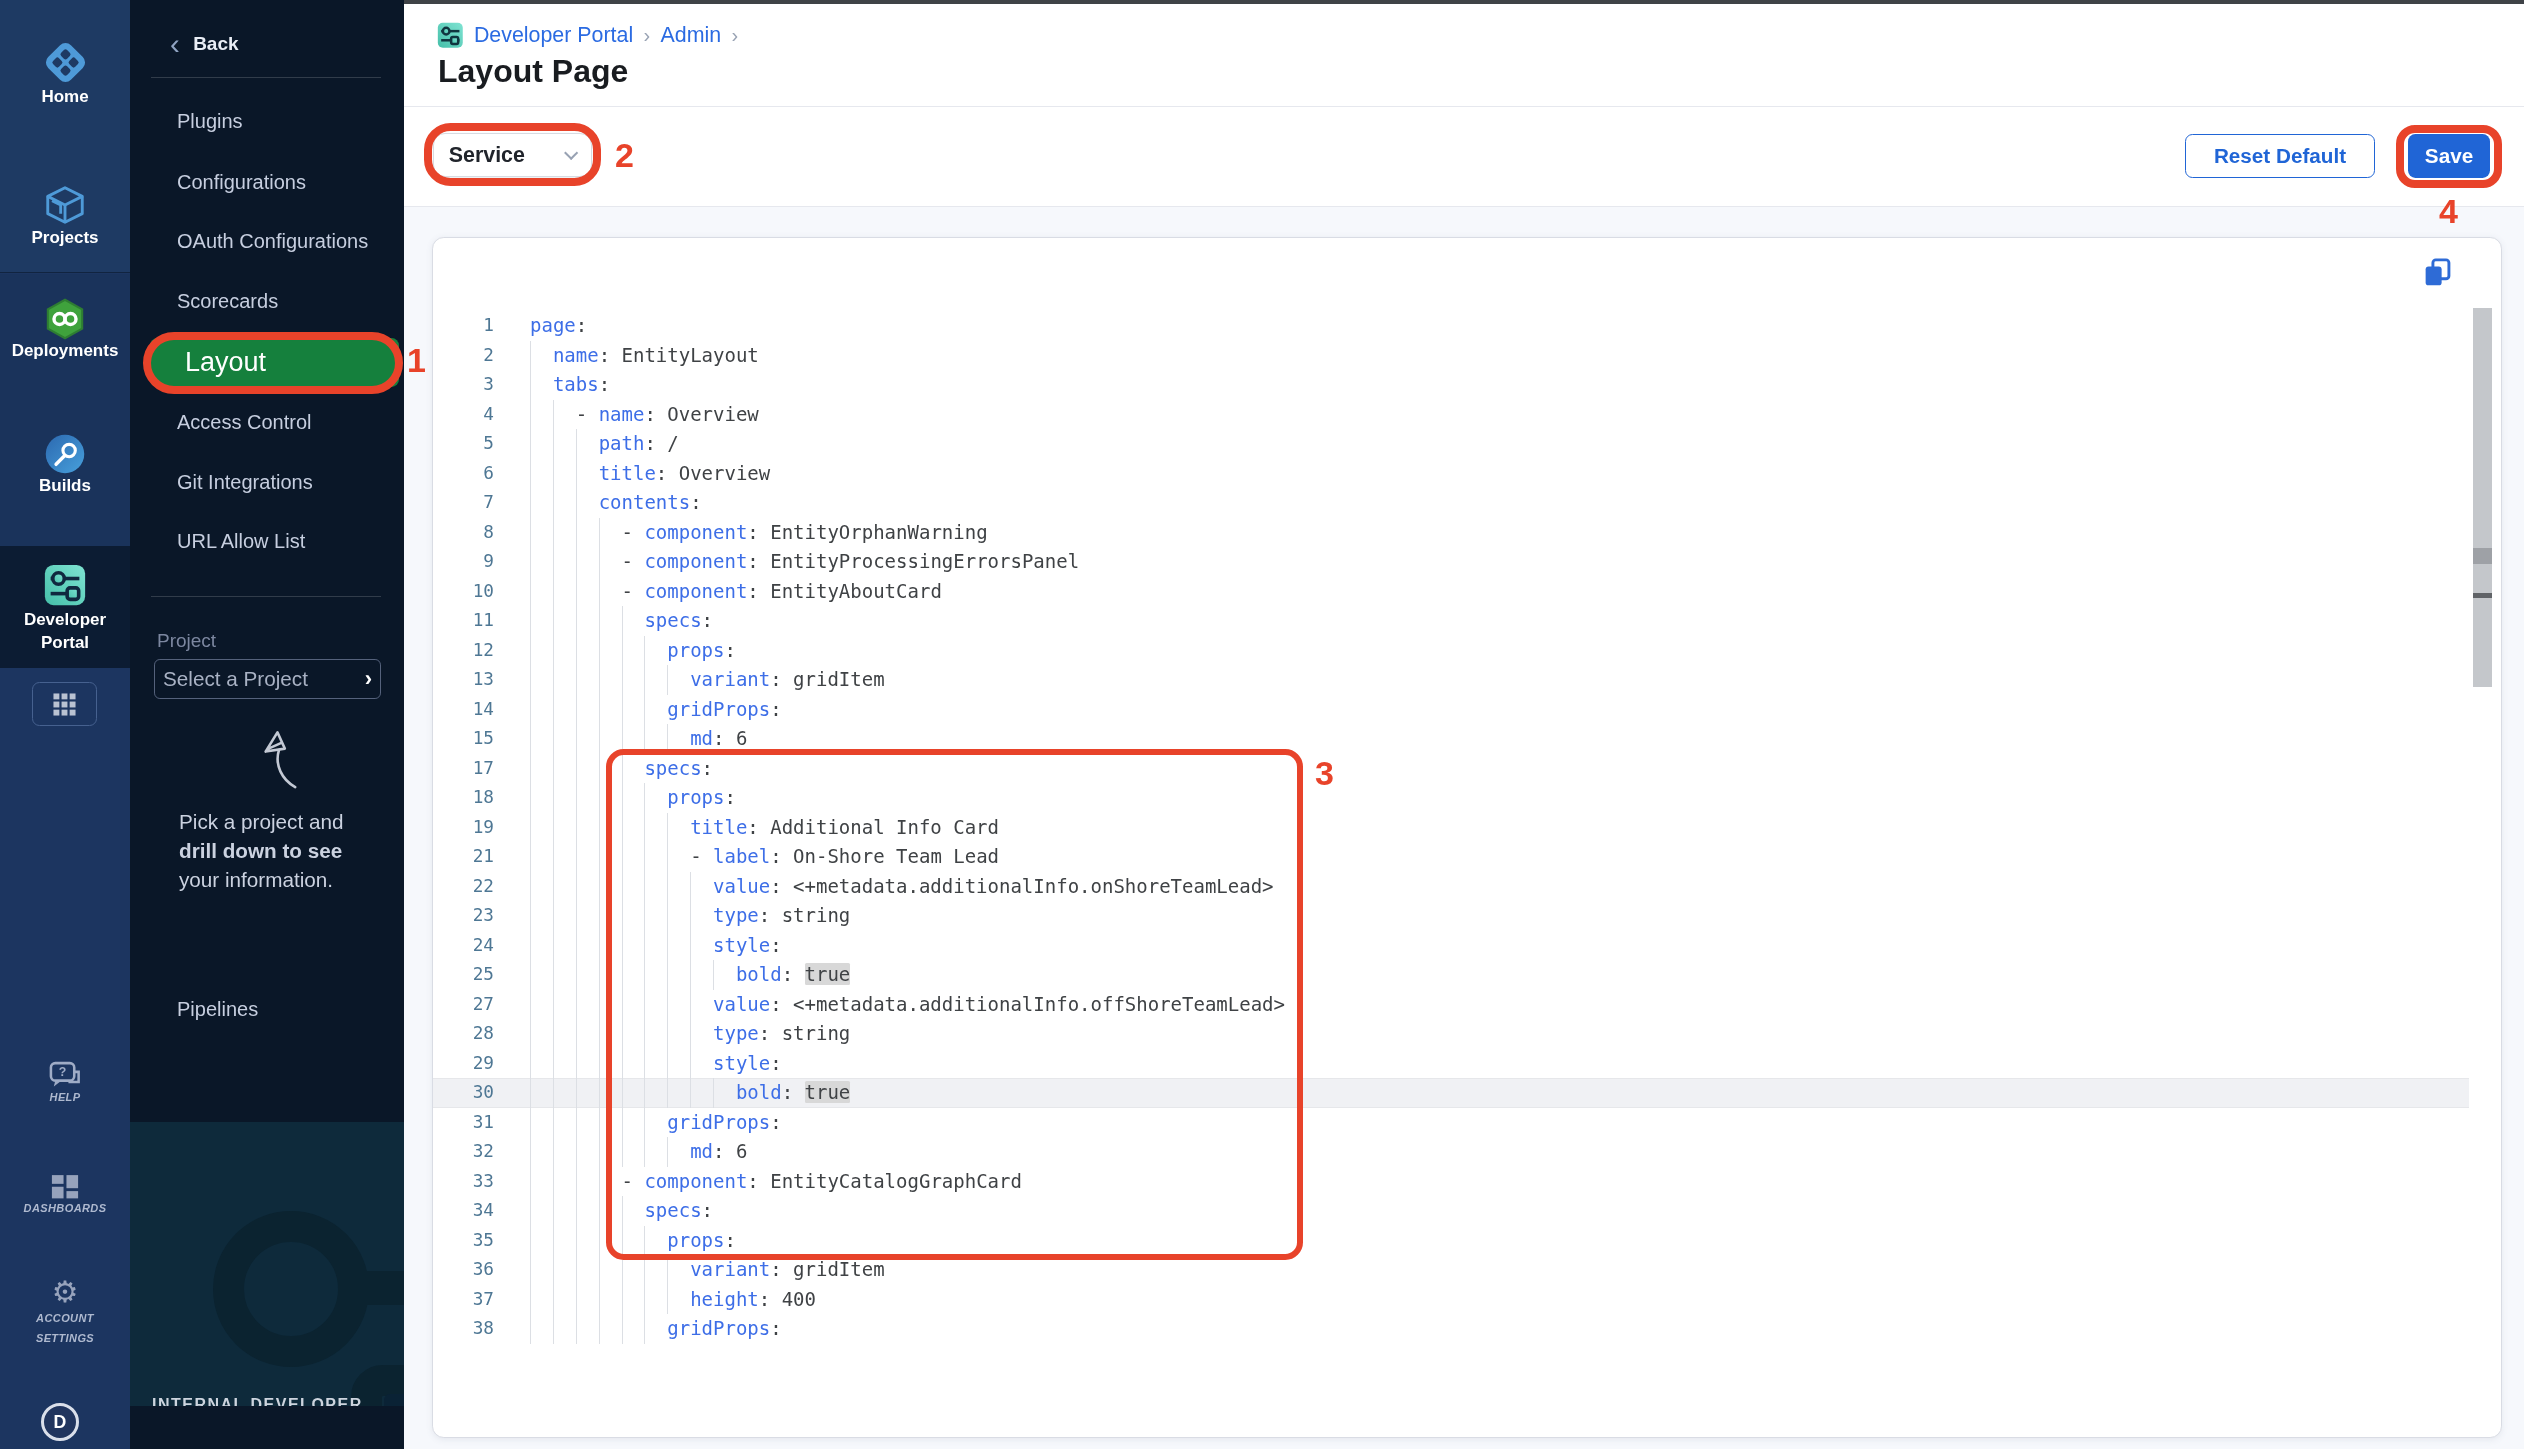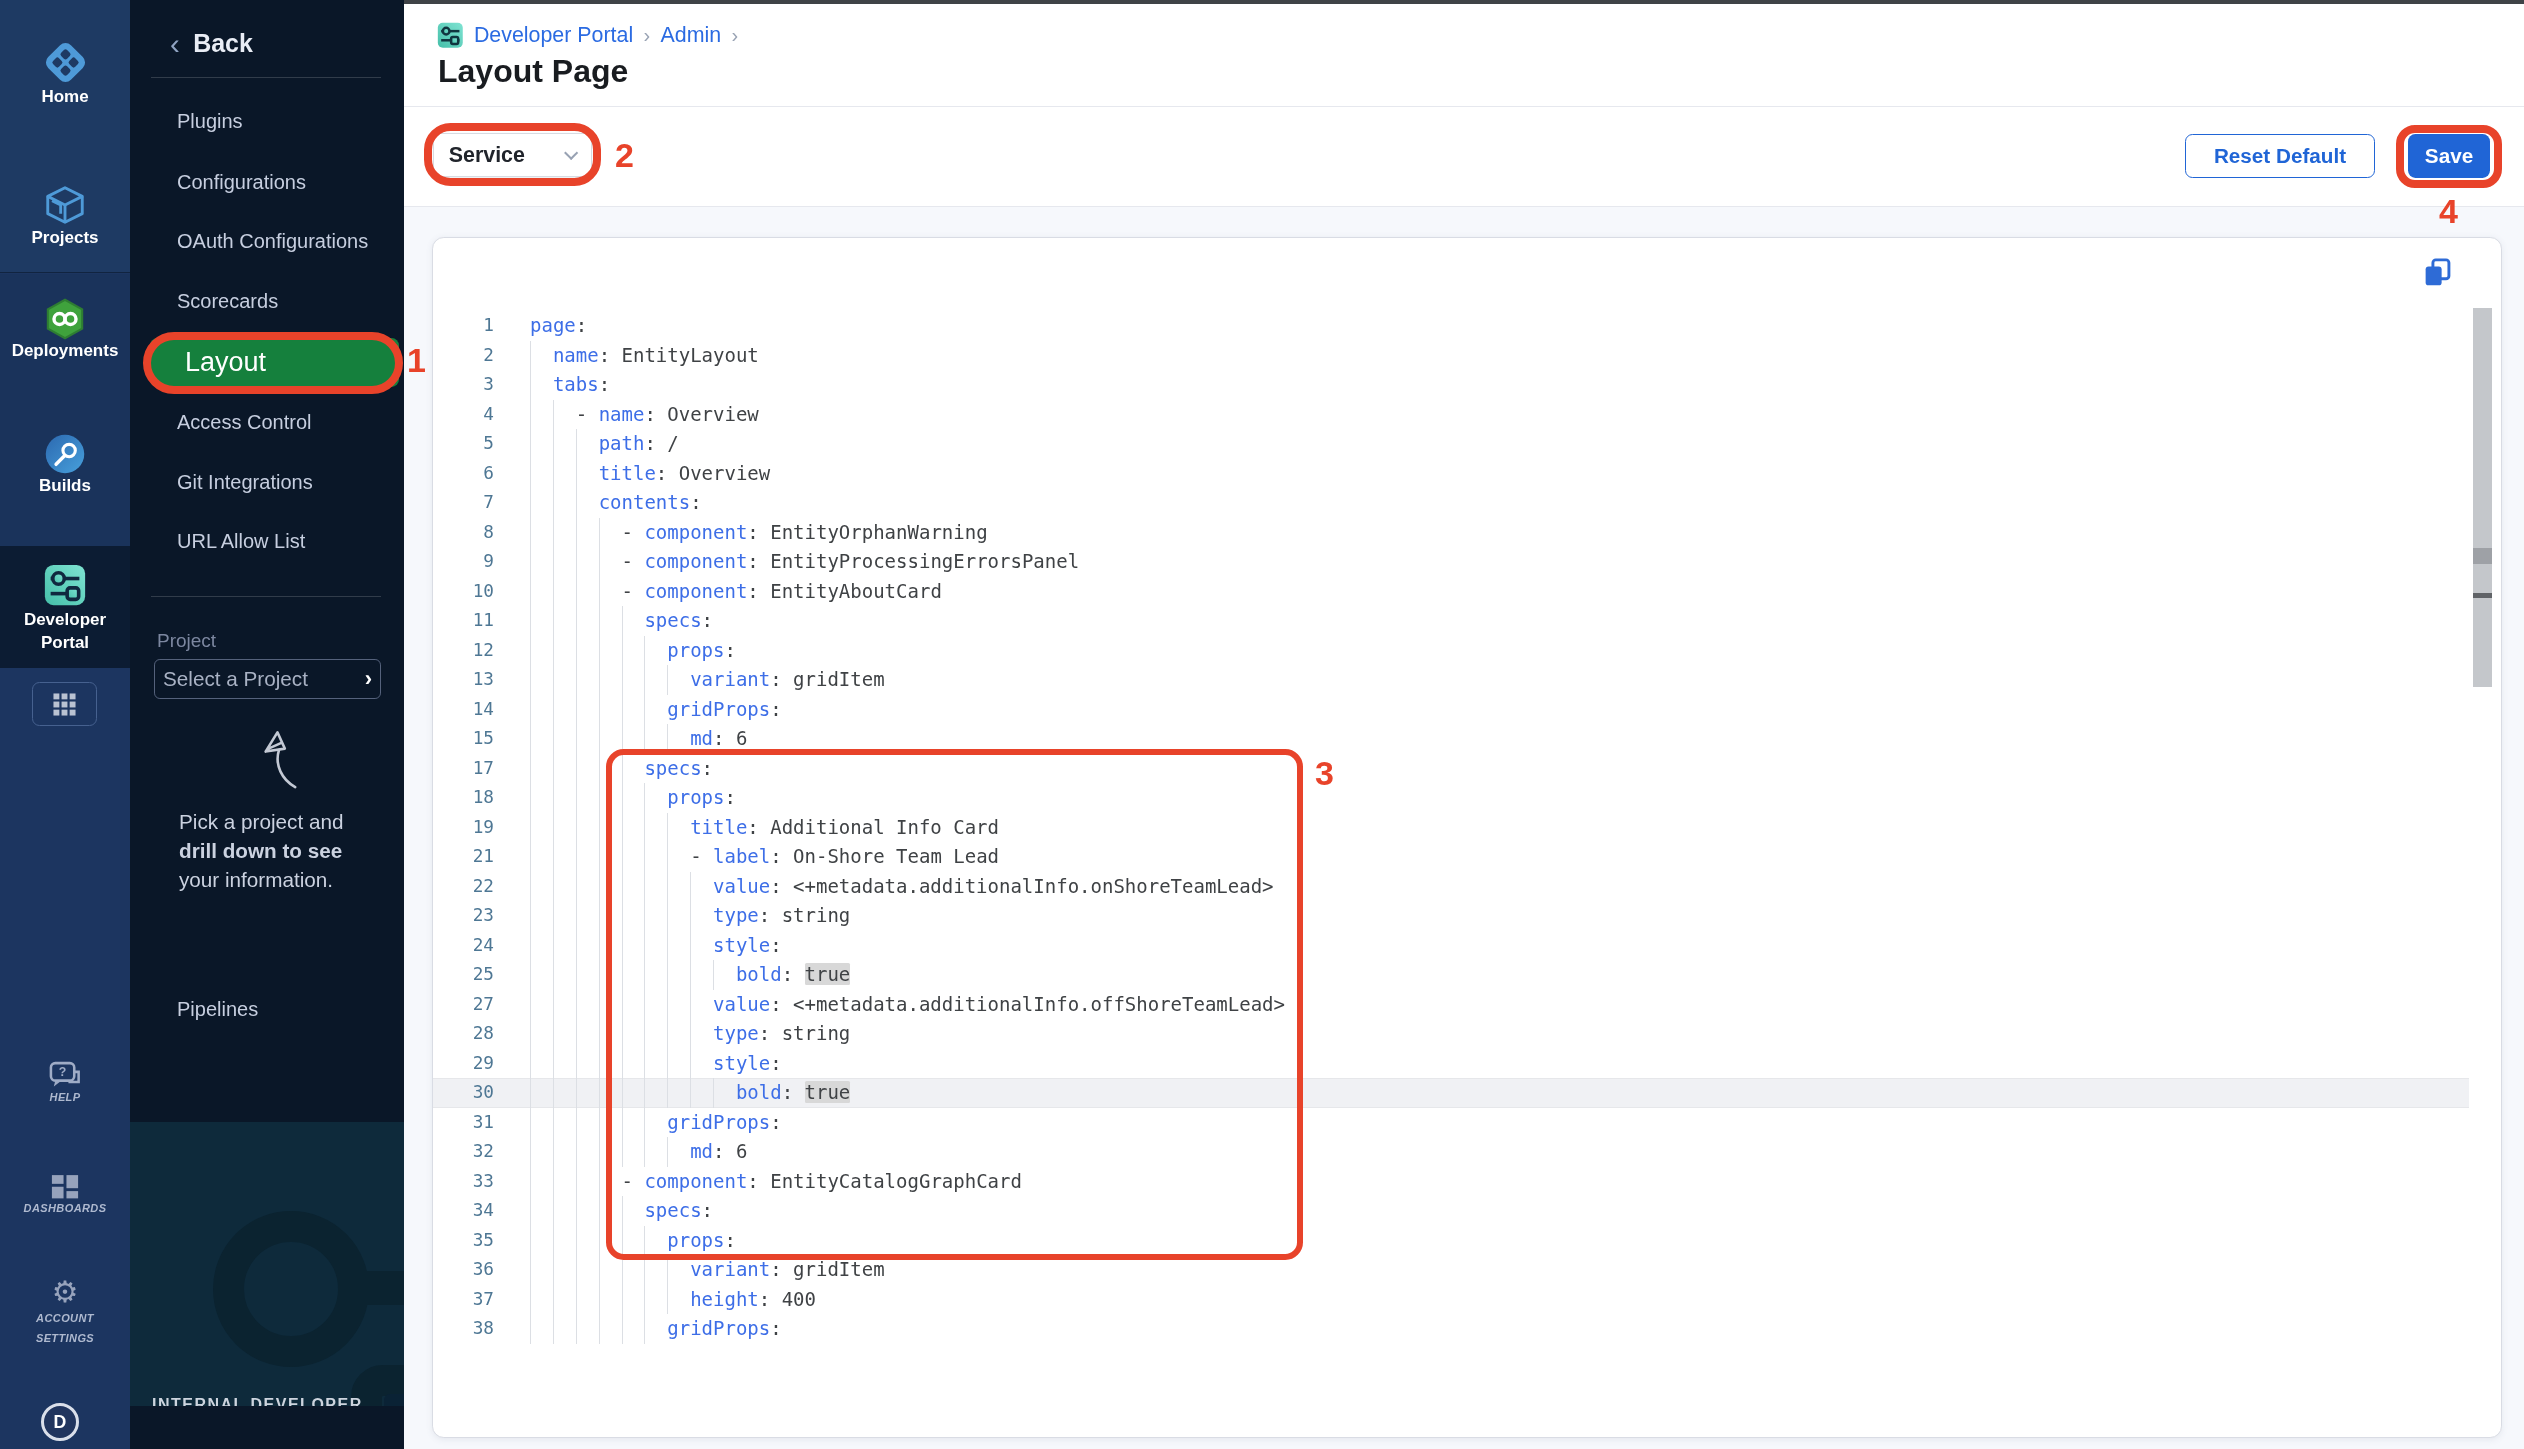--- a/index.html
+++ b/index.html
@@ -19,21 +19,21 @@
   .icon-wrap { display:block; margin:0 auto; }
 
   .picker-box { left:32px; top:682px; width:65px; height:44px; border:1.5px solid #46618F; border-radius:7.4px; display:flex; align-items:center; justify-content:center; cursor:pointer; }
 
   .avatar { left:41px; top:1403px; width:38px; height:38px; border:3px solid #DADFEA; border-radius:50%; background:#21355E; color:#fff; font-size:17.7px; font-weight:700; display:flex; align-items:center; justify-content:center; cursor:pointer; }
 
   
   #sidenav { left:130px; top:0; width:274px; height:1449px; background:#0A1728; }
   .back-row { left:170px; top:28px; height:31px; display:flex; align-items:center; gap:13.3px; cursor:pointer; }
   .back-chevron { color:#8FA3C2; font-size:29.5px; line-height:29.5px; font-weight:400; }
-  .back-text { color:#E9EDF5; font-size:25px; font-weight:600; }
+  .back-text { color:#E9EDF5; font-size:19px; font-weight:600; }
   .nav-divider { left:151px; width:230px; height:0; border-top:1.5px solid rgba(255,255,255,.16); }
   .nav-item { left:177px; width:207px; height:32px; line-height:32px; color:#C6CEDF; font-size:20px; cursor:pointer; white-space:nowrap; }
   .nav-pill { left:150px; width:249px; height:49px; background:#15803d; border-radius:7.4px; color:#fff; font-size:27px; font-weight:400; line-height:49px; padding-left:35px; cursor:pointer; }
   .proj-label { left:157px; top:630px; color:#7C87A0; font-size:19px; }
   .proj-select { left:154px; top:659px; width:227px; height:40px; border:1.5px solid #55627C; border-radius:5.9px; color:#A9B2C4; font-size:20.7px; display:flex; align-items:center; padding:0 8px; cursor:pointer; }
   .proj-select .grow { flex:1; }
   .proj-select .chev { color:#FFFFFF; font-size:22px; font-weight:700; }
   .hint { left:179px; width:207px; color:#CBD2E0; font-size:20.7px; line-height:29px; }
   .pipelines { left:177px; top:993px; width:192px; height:32px; line-height:32px; color:#C6CEDF; font-size:20px; cursor:pointer; }
   .teal-panel { left:130px; top:1122px; width:274px; height:284px; background:#0E2A3B; overflow:hidden; }
@@ -48,21 +48,21 @@
   
   #main { left:404px; top:0; width:2121px; height:1449px; background:#fff; }
   .top-strip { left:404px; top:0; width:2121px; height:4.4px; background:#3F4347; }
   .crumb-row { left:437px; top:20.7px; height:29.5px; display:flex; align-items:center; gap:10.3px; }
   .crumb-link { color:#2B6BE2; font-size:21.4px; cursor:pointer; }
   .crumb-sep { color:#98A2B3; font-size:20px; }
   .page-title { left:438px; top:53px; color:#191C20; font-size:32px; font-weight:800; }
   .hdiv { left:404px; width:2121px; height:0; border-top:1.5px solid #E6E8EE; }
   .lower-bg { left:404px; top:207px; width:2121px; height:1243px; background:#F6F8FC; }
 
-  .svc-select { left:433px; top:133px; width:159px; height:44px; background:#fff; border:1.5px solid #D7DBE2; border-radius:2px; display:flex; align-items:center; padding:0 14.8px; cursor:pointer; box-shadow:0 0.7px 1.5px rgba(40,50,70,.08); }
+  .svc-select { left:433px; top:133px; width:159px; height:44px; background:#fff; border:1.5px solid #D7DBE2; border-radius:12px; display:flex; align-items:center; padding:0 14.8px; cursor:pointer; box-shadow:0 0.7px 1.5px rgba(40,50,70,.08); }
   .svc-text { flex:1; color:#20242B; font-size:21.4px; font-weight:600; }
   .svc-chev { width:10.3px; height:10.3px; border-right:2.2px solid #98A2B3; border-bottom:2.2px solid #98A2B3; transform:rotate(45deg); margin-top:-4.4px; }
   .btn-outline { left:2185px; top:134px; width:190px; height:44px; border:1.5px solid #2065D6; border-radius:7.4px; background:#fff; color:#2065D6; font-size:20.7px; font-weight:700; display:flex; align-items:center; justify-content:center; cursor:pointer; }
   .btn-primary { left:2408px; top:134px; width:82px; height:44px; border:none; border-radius:7.4px; background:#2065D6; color:#fff; font-size:20.7px; font-weight:700; display:flex; align-items:center; justify-content:center; cursor:pointer; }
 
   
   .panel { left:432px; top:237px; width:2070px; height:1201px; background:#fff; border:1.5px solid #D9DCE4; border-radius:11.8px; box-shadow:0 1.5px 5.9px rgba(90,100,130,.10); }
   .copy-btn { left:2422px; top:257px; width:32px; height:32px; cursor:pointer; }
   #editor { left:433px; top:311px; width:2036px; height:1124px; overflow:hidden; }
   .cl { position:relative; height:29.5px; line-height:29.5px; white-space:pre; font-family:"DejaVu Sans Mono","Liberation Mono",monospace; font-size:19px; padding-left:97px; }

